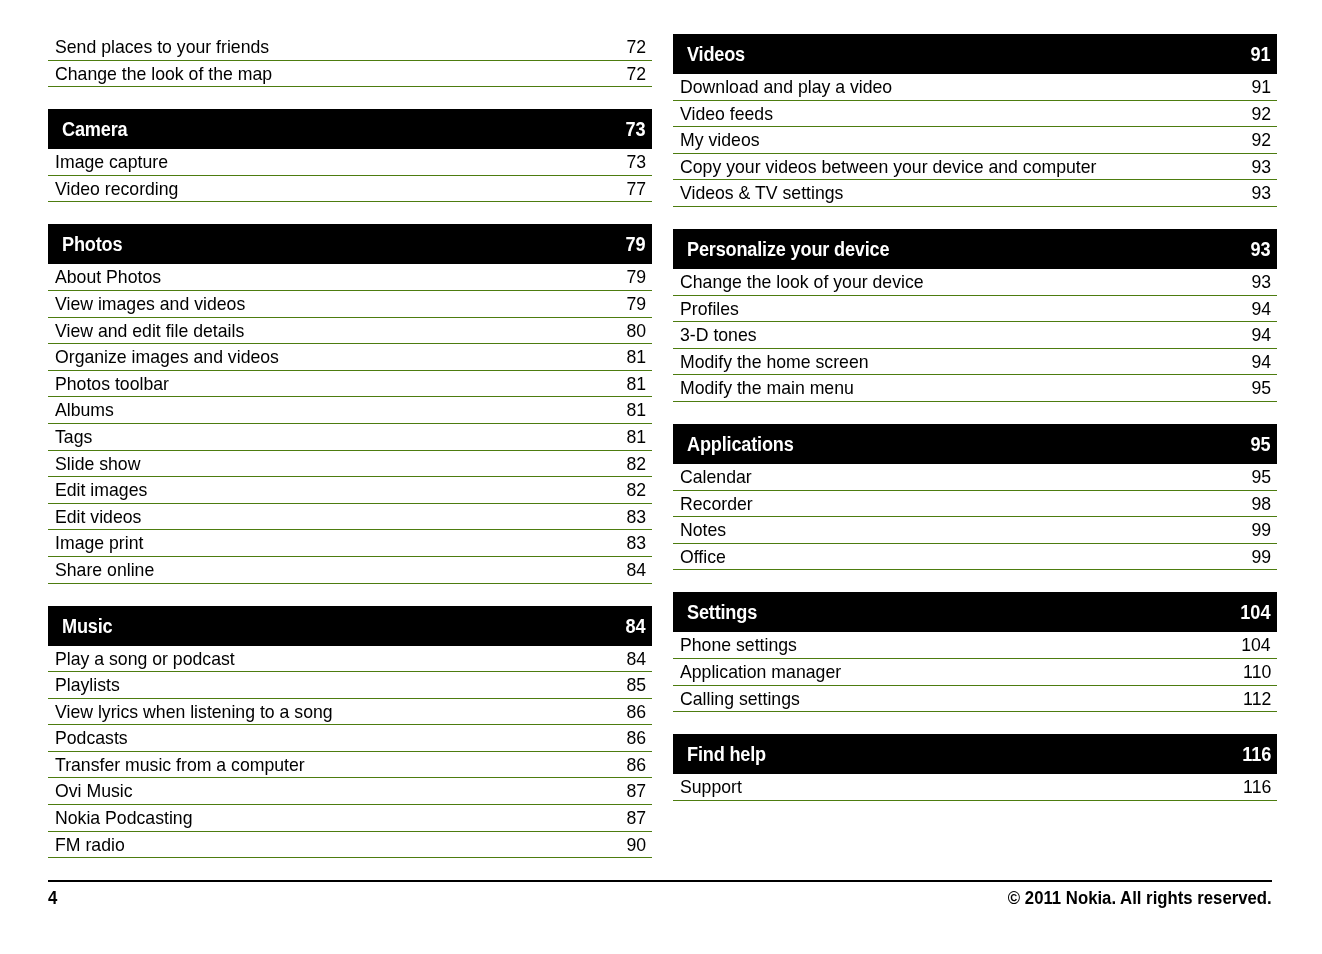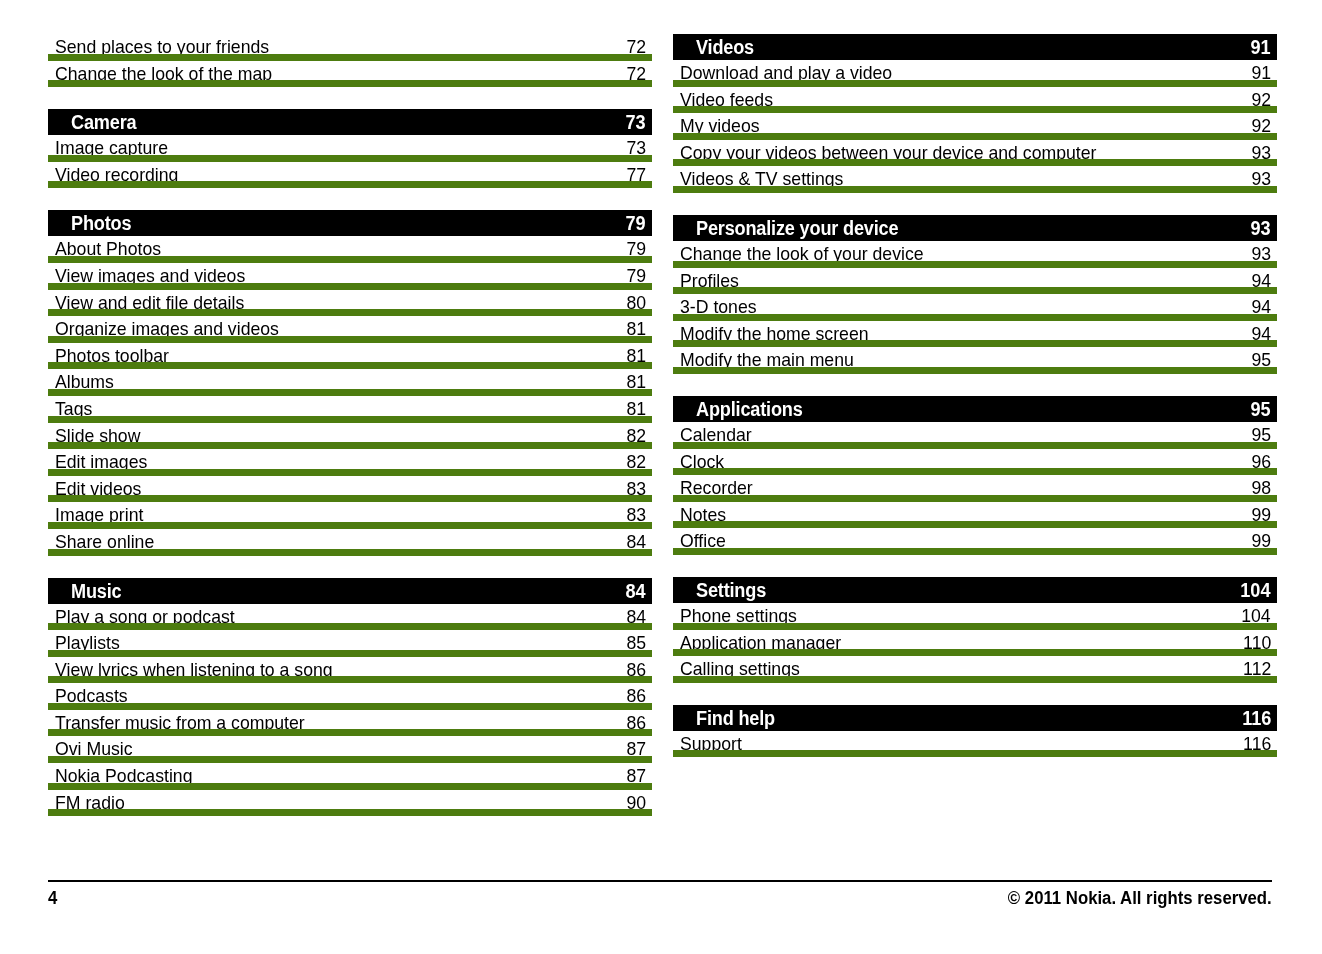--- a/index.html
+++ b/index.html
@@ -40,25 +40,25 @@
   .section {
     margin-bottom: 22px;
   }
   .section:last-child {
     margin-bottom: 7px;
   }
 
   .section-header {
     background: #000000;
     color: #ffffff;
-    height: 26px;
+    height: 40px;
     display: flex;
     align-items: center;
     justify-content: space-between;
-    padding: 0 6px 0 23px;
+    padding: 0 6px 0 14px;
     box-sizing: border-box;
   }
   .section-header .sec-title {
     font-size: 19.5px;
     font-weight: bold;
     letter-spacing: -0.2px;
     line-height: 26px;
     transform: scaleX(0.93);
     transform-origin: left center;
     white-space: nowrap;
@@ -72,21 +72,21 @@
     white-space: nowrap;
   }
 
   
   .entry {
     display: flex;
     align-items: baseline;
     justify-content: space-between;
     height: 26.6px;
     box-sizing: border-box;
-    border-bottom: 7px solid #4d7c0f;
+    border-bottom: 1px solid #4d7c0f;
     padding: 0 6px 0 7px;
     overflow: hidden;
   }
   .entry .ent-title {
     font-size: 19px;
     line-height: 25px;
     white-space: nowrap;
     transform: scaleX(0.93);
     transform-origin: left bottom;
   }
@@ -315,24 +315,20 @@
           </div>
         </div>
         <div class="section">
           <div class="section-header">
             <span class="sec-title">Applications</span>
             <span class="sec-page">95</span>
           </div>
           <div class="entry">
             <span class="ent-title">Calendar</span>
             <span class="ent-page">95</span>
-          </div>
-          <div class="entry">
-            <span class="ent-title">Clock</span>
-            <span class="ent-page">96</span>
           </div>
           <div class="entry">
             <span class="ent-title">Recorder</span>
             <span class="ent-page">98</span>
           </div>
           <div class="entry">
             <span class="ent-title">Notes</span>
             <span class="ent-page">99</span>
           </div>
           <div class="entry">

